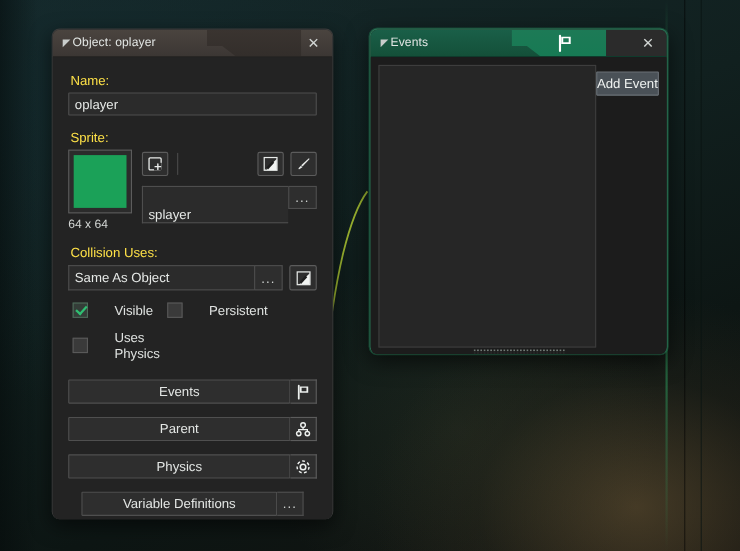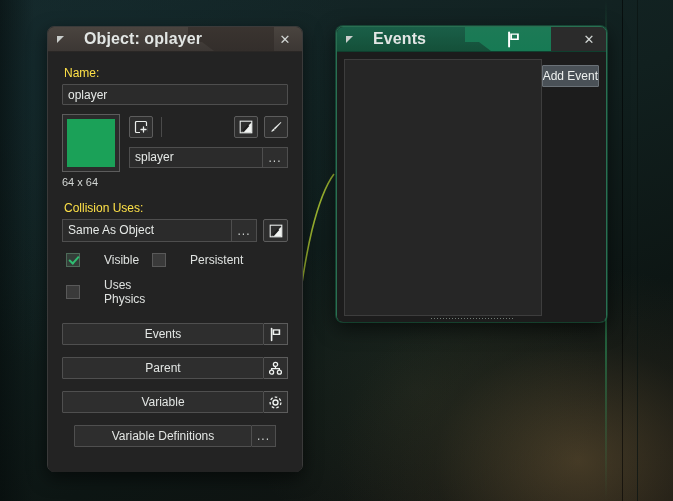--- a/index.html
+++ b/index.html
@@ -75,27 +75,26 @@
   }
   .tb-caret::before {
     content: "";
     position: absolute;
     left: 0; top: 1px;
     border-left: 7px solid #c9cdcb;
     border-bottom: 7px solid transparent;
     border-top: 0;
   }
   .tb-title {
-    margin-left: 18px;
-    font-size: 16px;
+    margin-left: 0;
+    font-size: 11px;
     color: #e2e6e4;
     letter-spacing: 0.1px;
     white-space: nowrap;
     z-index: 3;
-    font-weight: bold;
   }
   .tb-close {
     position: absolute;
     right: 6px; top: 0;
     width: 22px; height: 24px;
     display: flex; align-items: center; justify-content: center;
     color: #d2d6d4;
     font-size: 13px;
     line-height: 1;
     z-index: 4;
@@ -203,21 +202,21 @@
     margin-top: 7px;
     height: 21px;
   }
   .sprite-name-field {
     flex: 1 1 auto;
     background: #2b2b2b;
     border: 1px solid #4e4e4e;
     border-right: none;
     color: #e6e9e7;
     font-size: 12px;
-    padding: 0 5px;
+    padding: 16px 5px;
     line-height: 19px;
     box-sizing: border-box;
   }
   .dots-btn {
     width: 26px;
     background: #2e2e2e;
     border: 1px solid #4e4e4e;
     color: #cfd3d1;
     font-size: 12px;
     display: flex; align-items: center; justify-content: center;
@@ -435,20 +434,21 @@
       <span class="tb-close">✕</span>
     </div>
 
     <div class="objbody">
 
       <div class="flabel">Name:</div>
       <input class="tinput" type="text" value="oplayer" style="">
 
       <div class="spacer8"></div>
 
+      <div class="flabel">Sprite:</div>
 
       <div class="sprite-row">
         <div class="sprite-thumb-wrap">
           <div class="sprite-thumb">
             <div class="sprite-thumb-inner"></div>
           </div>
           <div class="sprite-size">64 x 64</div>
         </div>
 
         <div class="sprite-right">
@@ -537,21 +537,21 @@
             <svg width="15" height="15" viewBox="0 0 15 15">
               <circle cx="7.5" cy="3.4" r="2.1" fill="none" stroke="#eef1ef" stroke-width="1.3"></circle>
               <circle cx="3.6" cy="11.2" r="2.0" fill="none" stroke="#eef1ef" stroke-width="1.3"></circle>
               <circle cx="11.4" cy="11.2" r="2.0" fill="none" stroke="#eef1ef" stroke-width="1.3"></circle>
               <path d="M3.6 9.2 V7.6 H11.4 V9.2 M7.5 5.5 V7.6" stroke="#eef1ef" stroke-width="1.2" fill="none"></path>
             </svg>
           </div>
         </div>
 
         <div class="bigrow">
-          <div class="bigbtn">Variable</div>
+          <div class="bigbtn">Physics</div>
           <div class="bigicon">
             <svg width="15" height="15" viewBox="0 0 15 15">
               <circle cx="7.5" cy="7.5" r="2.5" fill="none" stroke="#eef1ef" stroke-width="1.4"></circle>
               <circle cx="7.5" cy="7.5" r="5.4" fill="none" stroke="#eef1ef" stroke-width="1.3" stroke-dasharray="2.6 2.2"></circle>
             </svg>
           </div>
         </div>
 
         <div class="bigrow vdrow" style="padding:0 12px 0 12px">
           <div class="bigbtn full">Variable Definitions</div>

